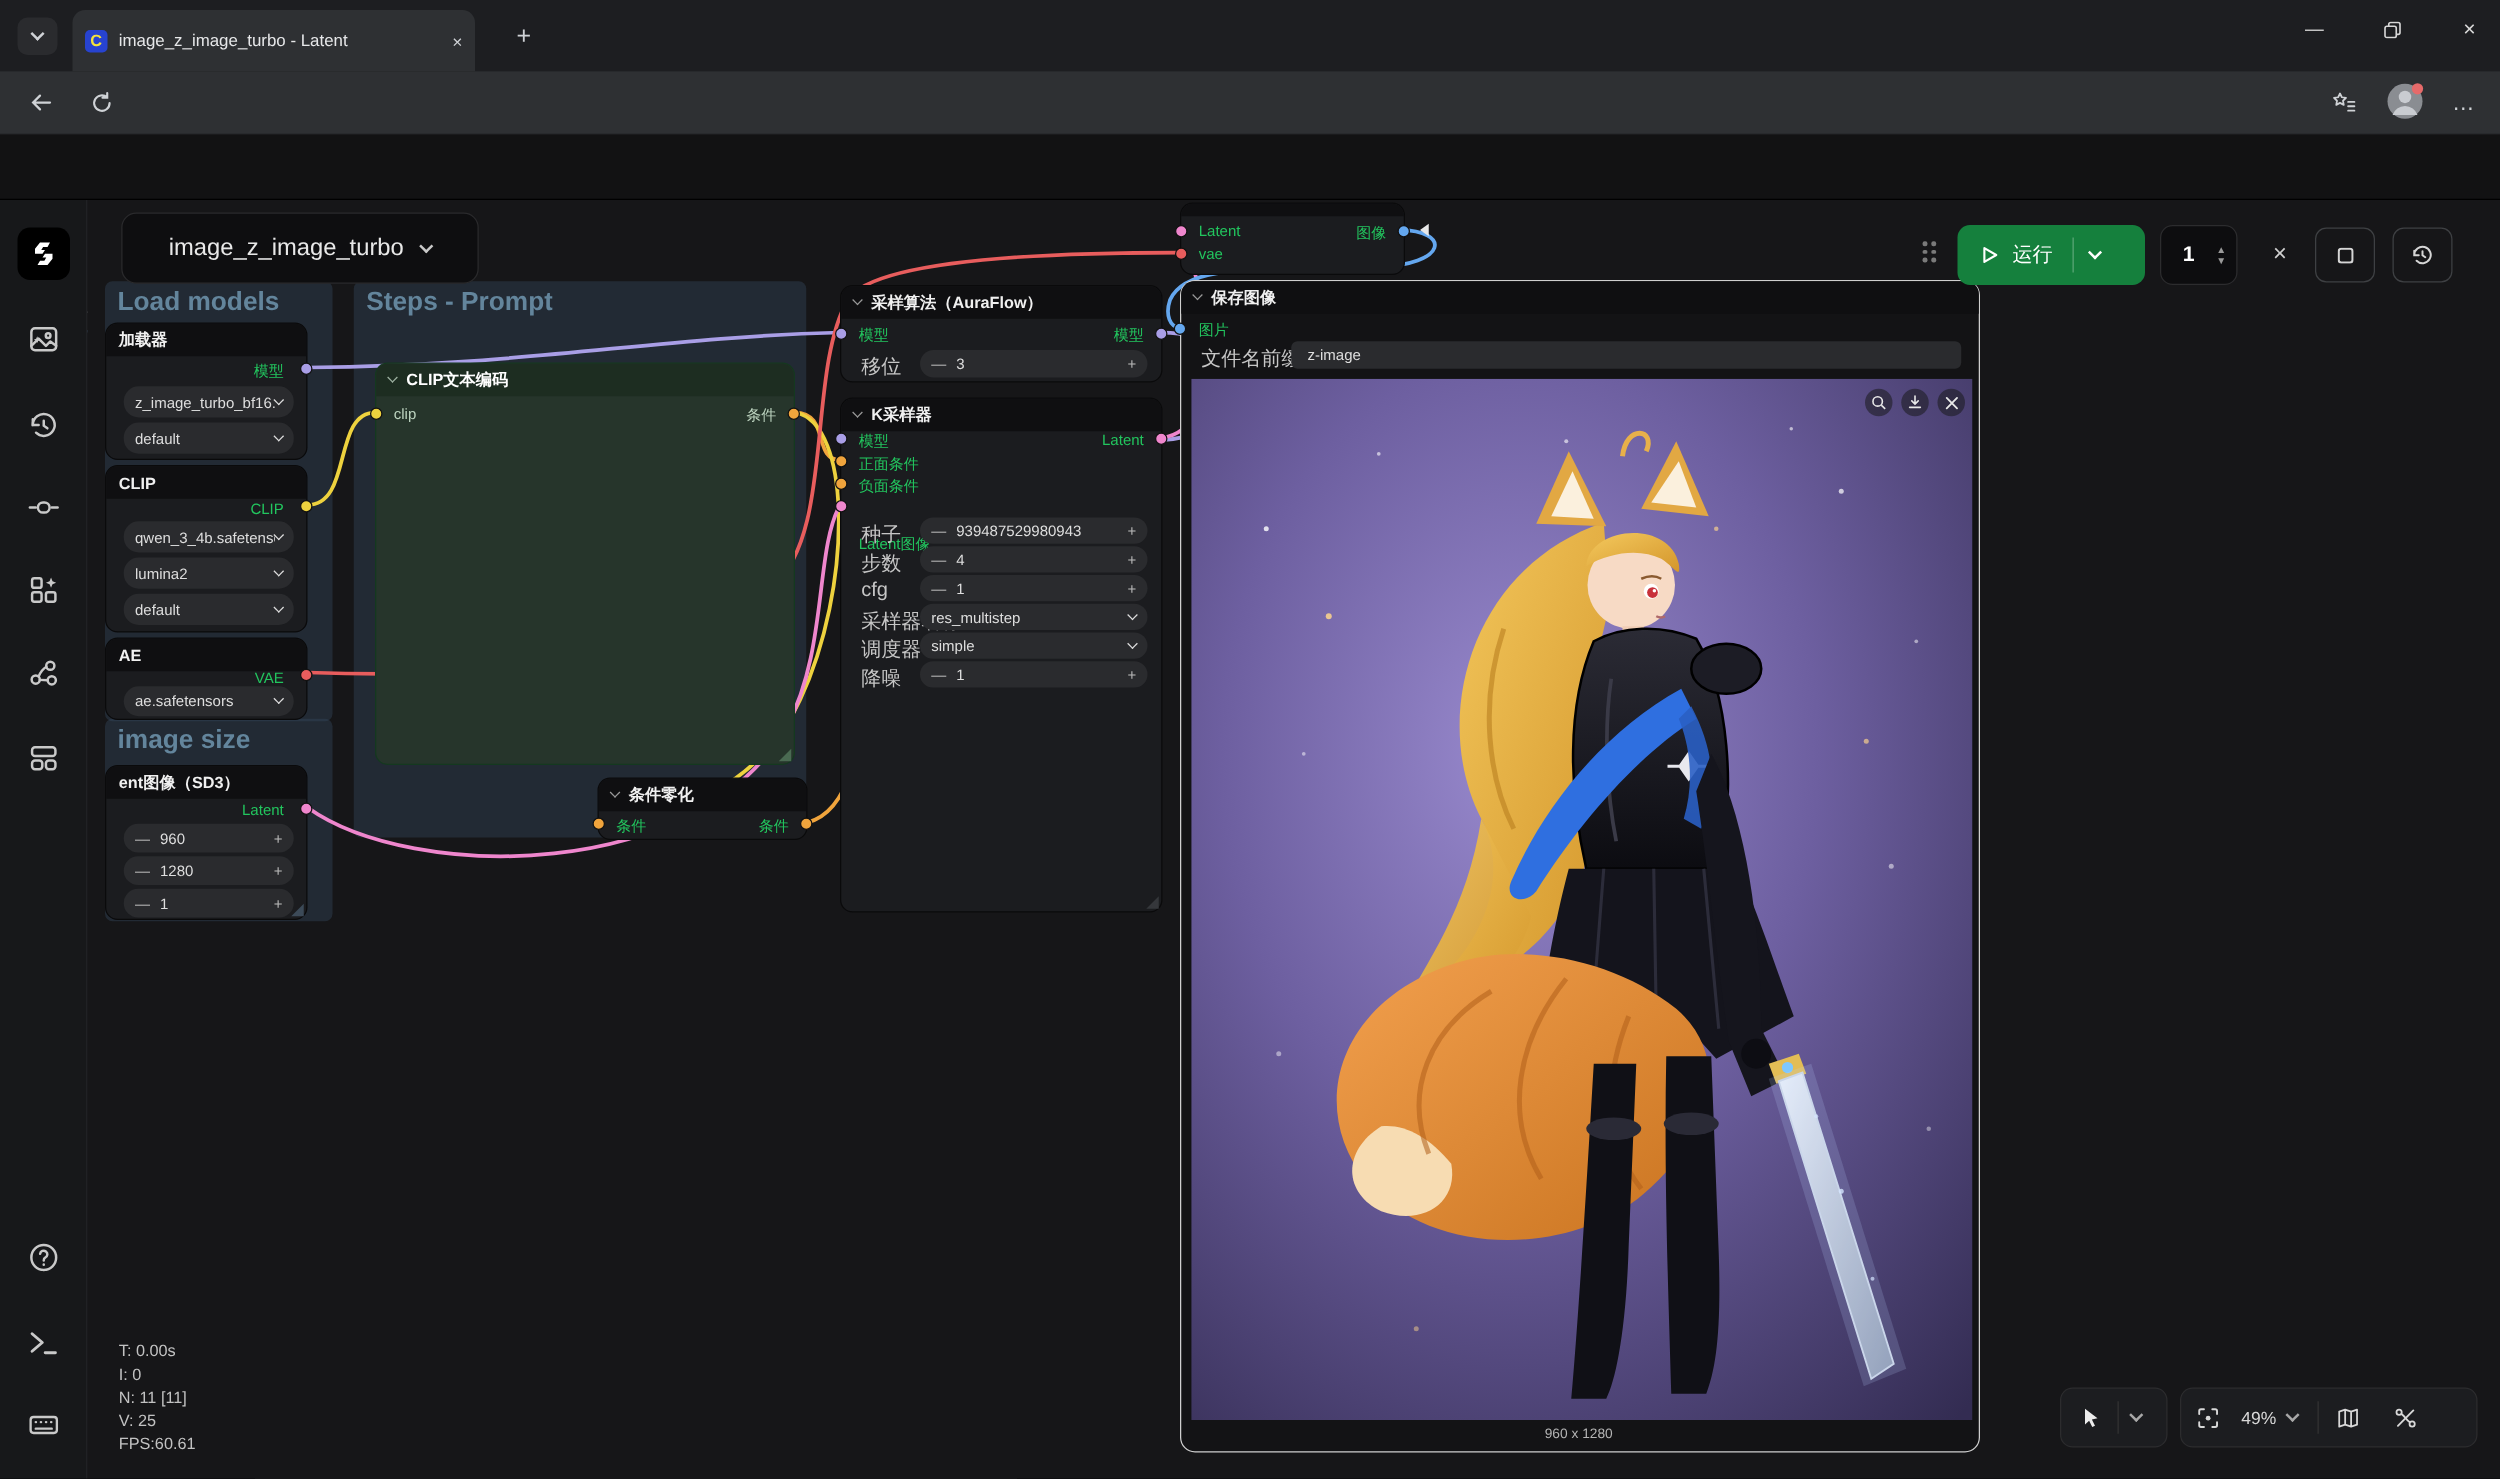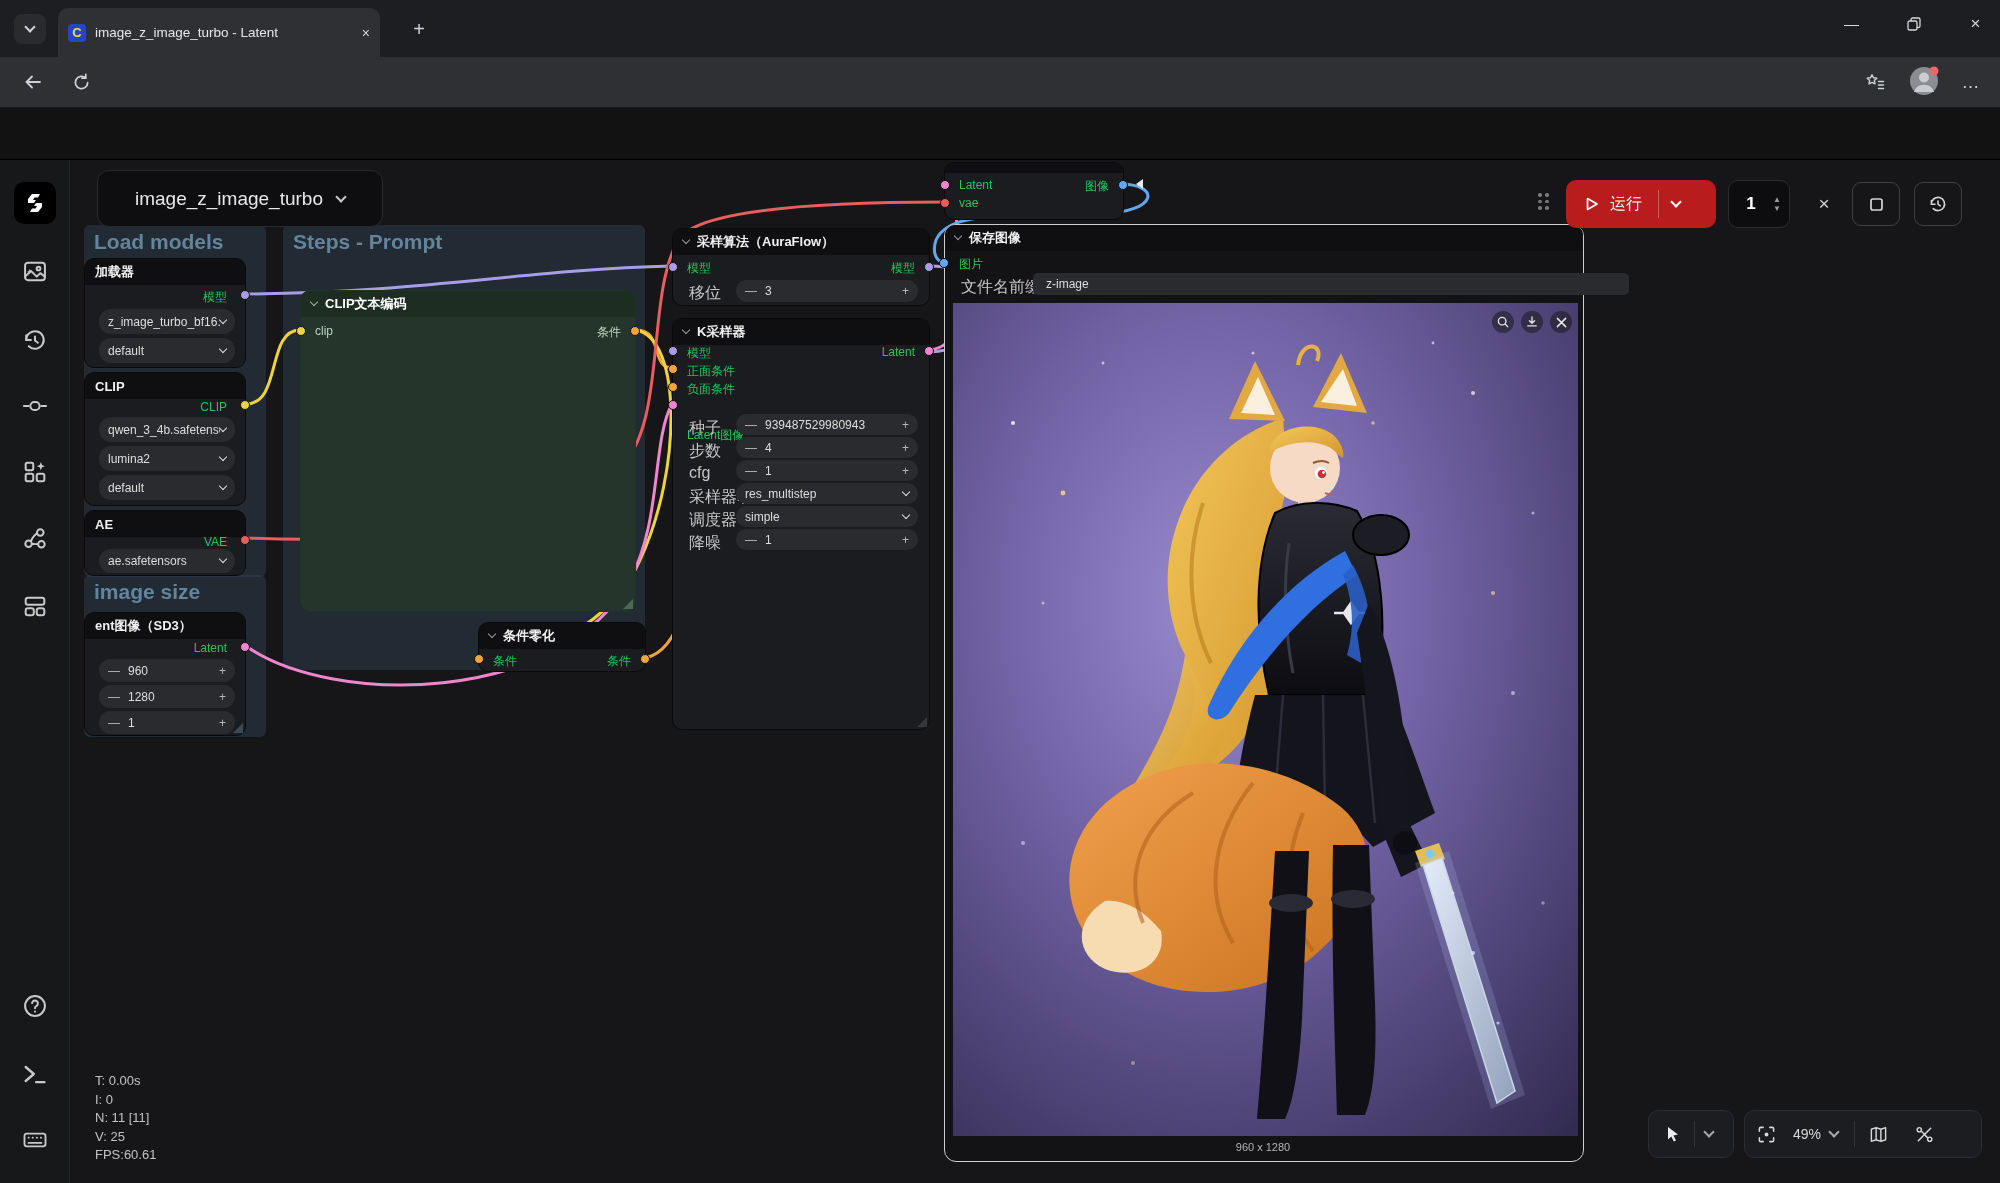--- a/index.html
+++ b/index.html
@@ -399,21 +399,21 @@
   </div>
 
   <div class="node" style="left:944px;top:224px;width:640px;height:938px;border:1.5px solid #cfcfcf;border-radius:12px;background:#131315;">
     <div class="ntitle" style="border-radius:10px 10px 0 0;">
       <span class="chev" style="border-width:1.5px;width:6px;height:6px;color:#9a9a9a;"></span>
       <span>保存图像</span>
     </div>
     <div class="slotrow" style="left:14px;top:31px;">图片</div>
     <span class="dot" style="left:-6px;top:33px;background:#64a7ef;"></span>
     <div class="wlabel" style="left:16px;top:52px;">文件名前缀</div>
-    <div class="widget" style="left:88px;top:48px;width:596px;height:22px;border-radius:5px;">
+    <div class="widget" style="left:88px;top:48px;width:536px;height:22px;border-radius:5px;">
         <span class="val" style="padding:0 4px;">z-image</span>
       </div>
 
     <div class="abs" style="left:8px;top:78px;width:625px;height:833px;">
       <svg width="625" height="833" viewBox="0 0 625 833">
         <defs>
           <radialGradient id="bg" cx="42%" cy="36%" r="85%">
             <stop offset="0%" stop-color="#998ace"></stop>
               <stop offset="45%" stop-color="#6d5fa0"></stop>
               <stop offset="100%" stop-color="#332c52"></stop>
@@ -532,21 +532,21 @@
   </div>
 
   <div class="abs grip" style="left:1538px;top:193px;">
       <i></i>
       <i></i>
       <i></i>
       <i></i>
       <i></i>
       <i></i>
     </div>
-  <div class="abs" style="left:1566px;top:180px;width:150px;height:48px;background:#b91c1c;border-radius:10px;display:flex;align-items:center;color:#fff;">
+  <div class="abs" style="left:1566px;top:180px;width:150px;height:48px;background:#15803d;border-radius:10px;display:flex;align-items:center;color:#fff;">
     <svg width="16" height="16" viewBox="0 0 16 16" style="margin-left:18px;">
         <path d="M3.5 2.5 L13 8 L3.5 13.5 Z" fill="none" stroke="#fff" stroke-width="1.7" stroke-linejoin="round"></path>
       </svg>
     <span style="font-size:16px;margin-left:10px;">运行</span>
     <span style="width:1px;height:28px;background:rgba(255,255,255,.3);margin-left:16px;"></span>
     <span class="chev" style="margin-left:13px;"></span>
   </div>
   <div class="abs" style="left:1728px;top:180px;width:62px;height:48px;background:#0d0d0f;border:1px solid #2c2c2e;border-radius:10px;display:flex;align-items:center;">
     <span style="flex:1;text-align:center;color:#fff;font-size:17px;font-weight:bold;">1</span>
     <span style="display:flex;flex-direction:column;margin-right:8px;color:#9a9a9a;font-size:8px;line-height:9px;">

